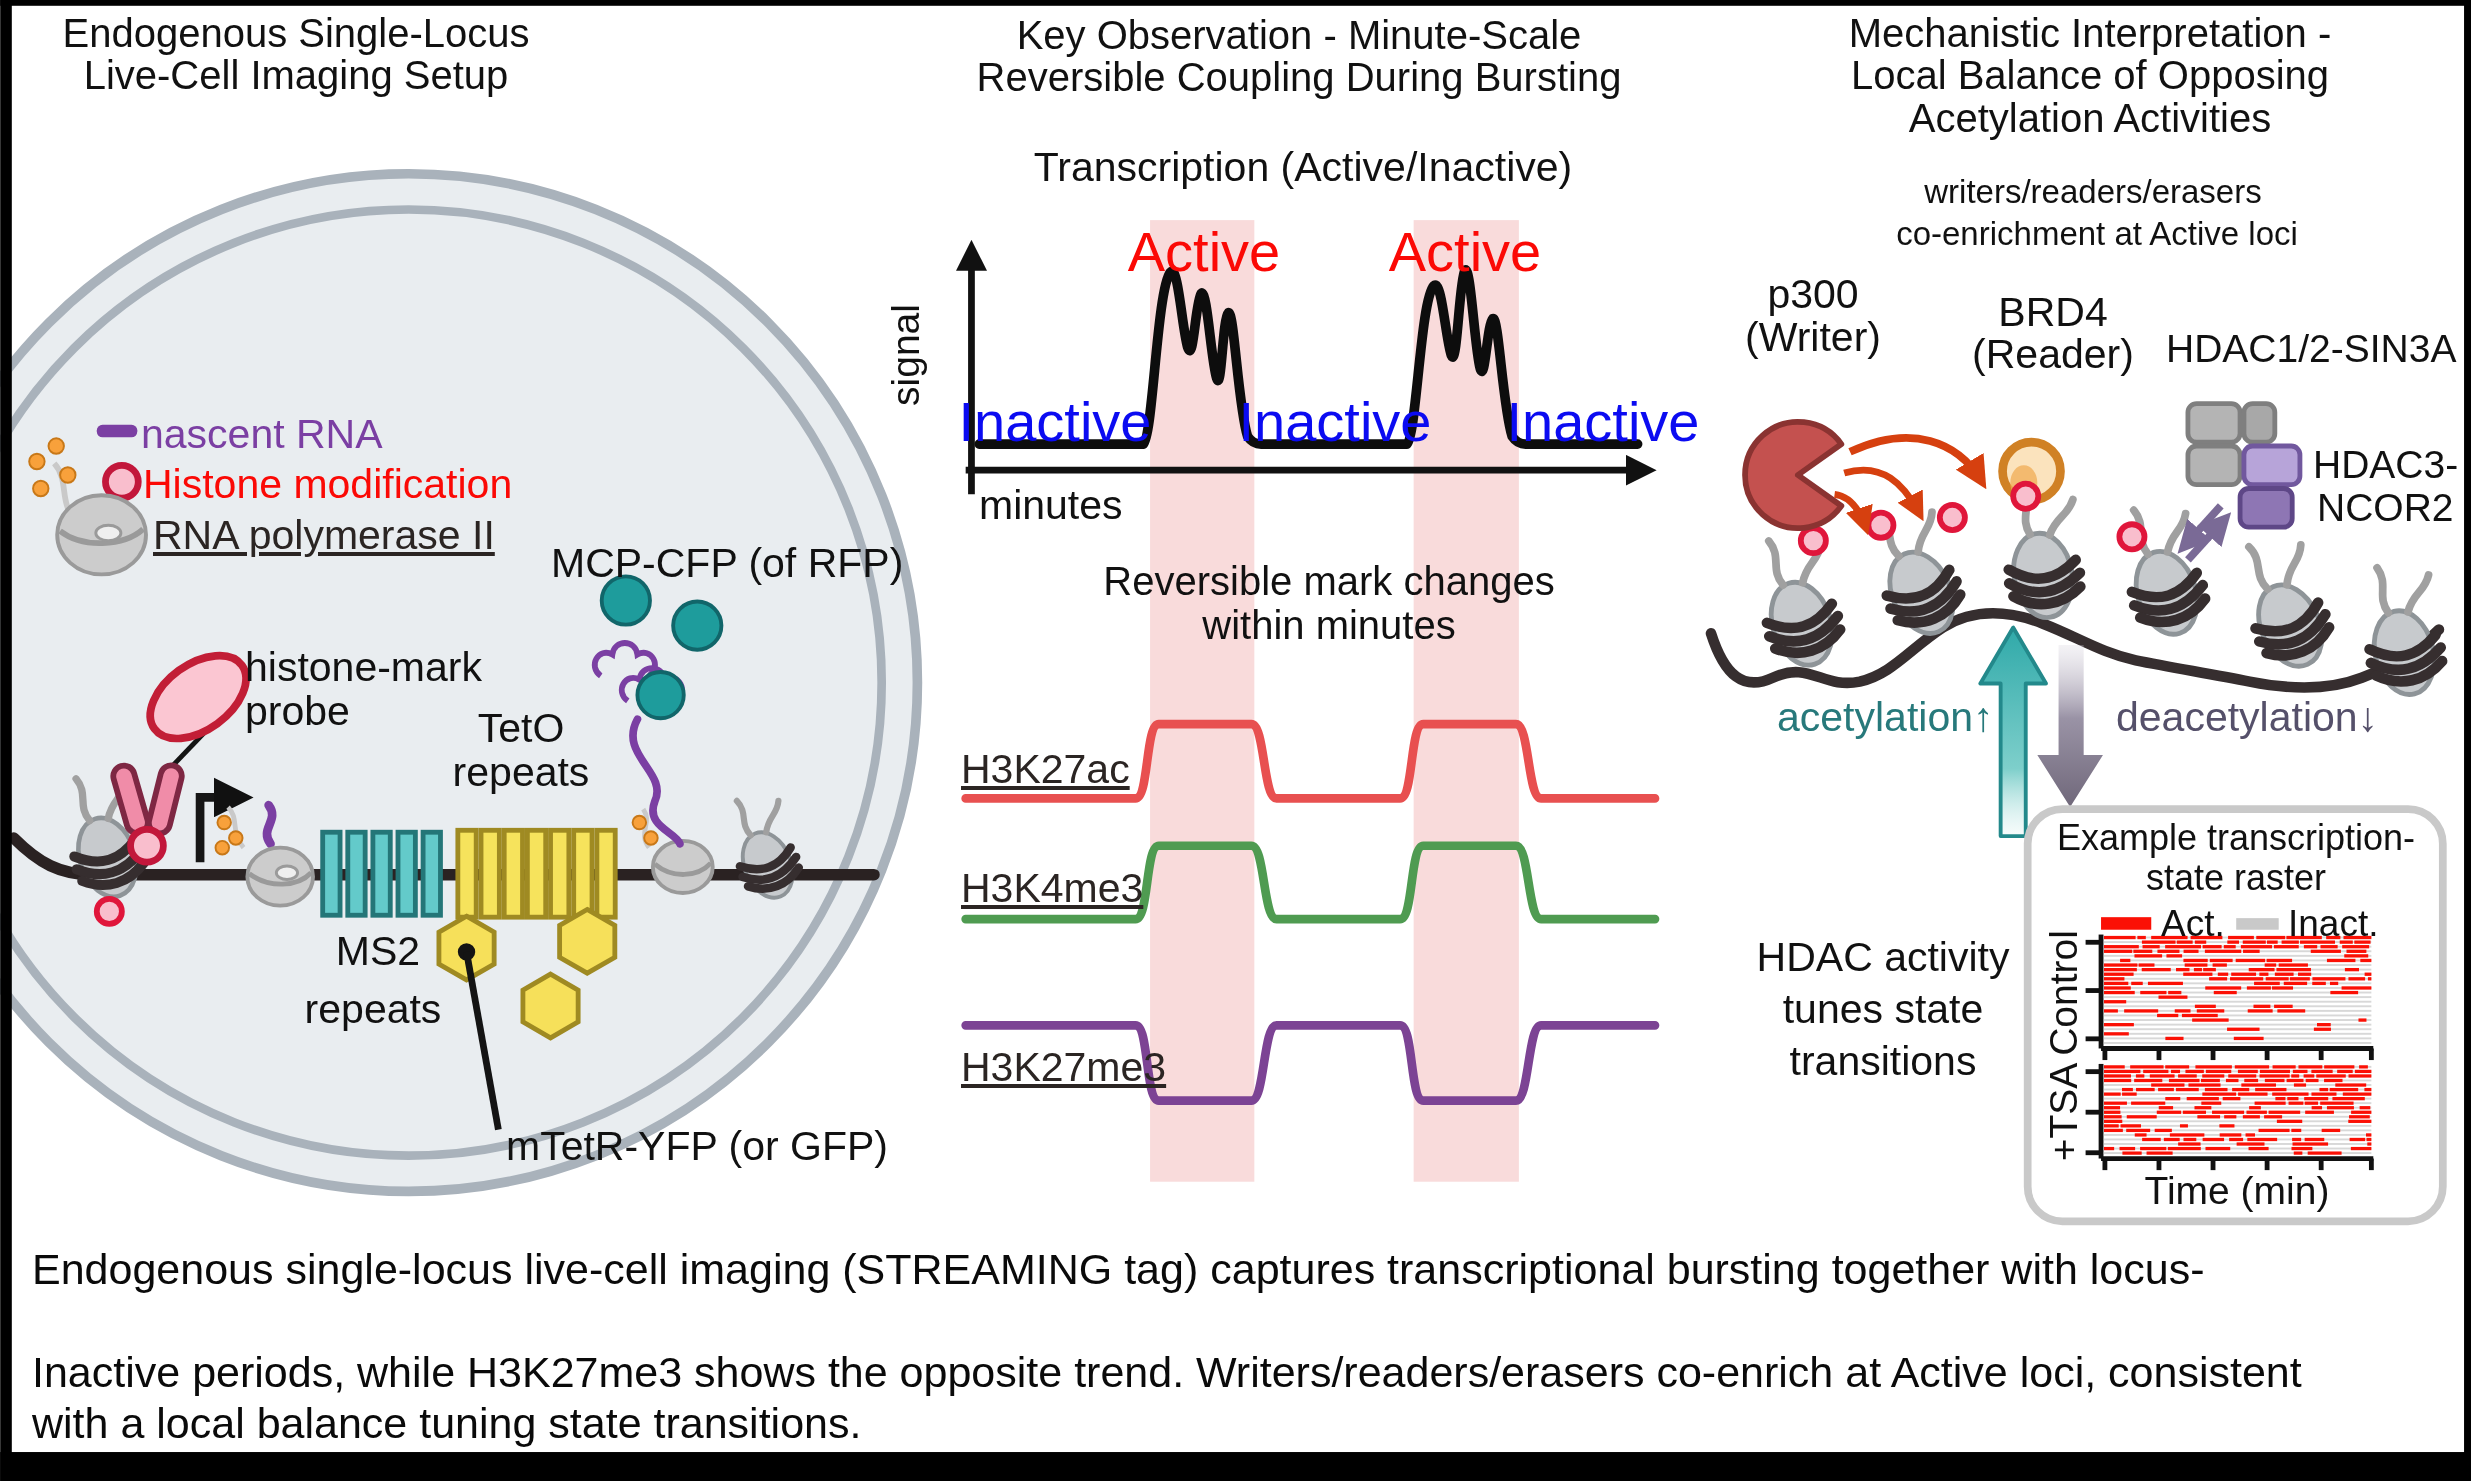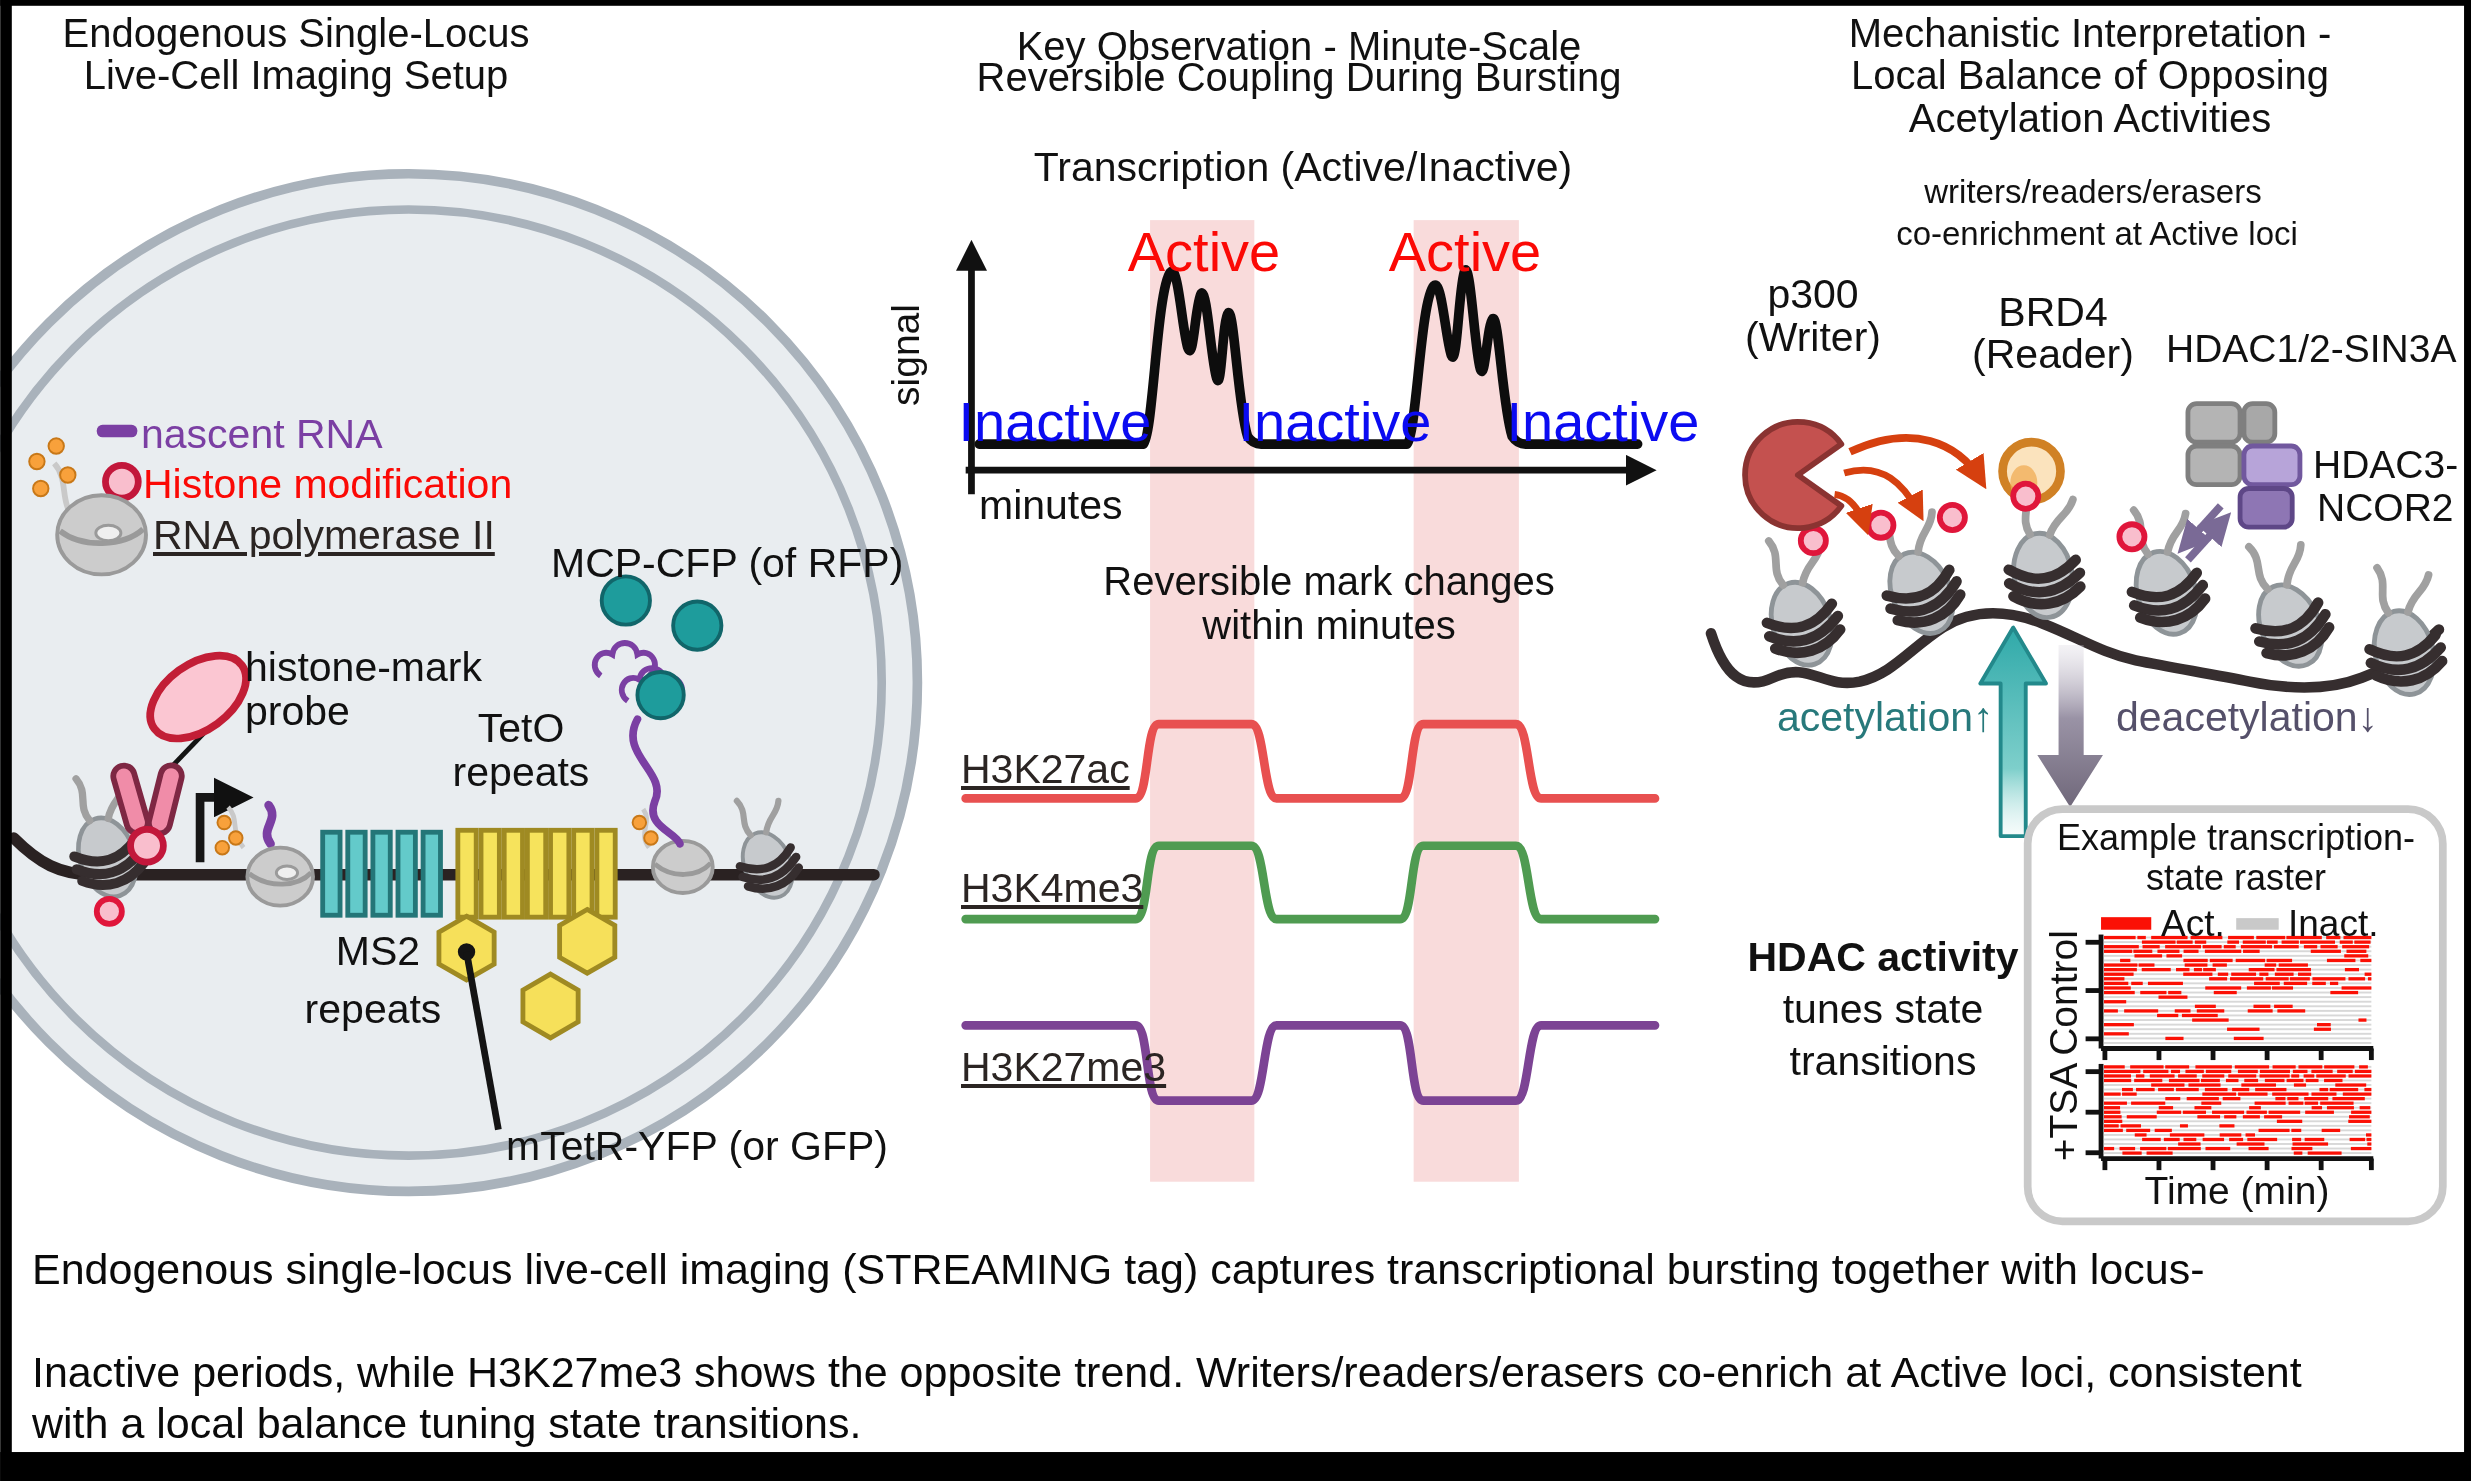--- a/index.html
+++ b/index.html
@@ -574,21 +574,21 @@
 <div class="txt fs42 dark" style="left:153px;top:513px;">RNA polymerase II</div>
 <div class="txt fs42" style="left:551px;top:541px;">MCP-CFP (of RFP)</div>
 <div class="txt fs42" style="left:245px;top:645px;">histone-mark</div>
 <div class="txt fs42" style="left:245px;top:689px;">probe</div>
 <div class="txt ctr fs42" style="left:521px;top:706px;">TetO</div>
 <div class="txt ctr fs42" style="left:521px;top:750px;">repeats</div>
 <div class="txt ctr fs42" style="left:378px;top:929px;">MS2</div>
 <div class="txt ctr fs42" style="left:373px;top:987px;">repeats</div>
 <div class="txt fs42" style="left:506px;top:1124px;">mTetR-YFP (or GFP)</div>
 
-<div class="txt ctr fs41" style="left:1299px;top:13.5px;margin-top:11px;">Key Observation - Minute-Scale</div>
+<div class="txt ctr fs41" style="left:1299px;top:13.5px;">Key Observation - Minute-Scale</div>
 <div class="txt ctr fs41" style="left:1299px;top:56px;">Reversible Coupling During Bursting</div>
 <div class="txt ctr fs42" style="left:1303px;top:145px;">Transcription (Active/Inactive)</div>
 <div class="txt ctr fs44 red" style="left:1204px;top:222px;">Active</div>
 <div class="txt ctr fs44 red" style="left:1465px;top:222px;">Active</div>
 <div class="txt ctr fs44 blue" style="left:1055px;top:392px;">Inactive</div>
 <div class="txt ctr fs44 blue" style="left:1335px;top:392px;">Inactive</div>
 <div class="txt ctr fs44 blue" style="left:1603px;top:392px;">Inactive</div>
 <div class="txt rot fs40" style="left:906px;top:355px;">signal</div>
 <div class="txt fs42" style="left:979px;top:483px;">minutes</div>
 <div class="txt ctr fs41" style="left:1329px;top:560px;">Reversible mark changes</div>
@@ -604,21 +604,21 @@
 <div class="txt ctr fs34" style="left:2097px;top:216px;">co-enrichment at Active loci</div>
 <div class="txt ctr fs42" style="left:1813px;top:272px;">p300</div>
 <div class="txt ctr fs42" style="left:1813px;top:315px;">(Writer)</div>
 <div class="txt ctr fs42" style="left:2053px;top:290px;">BRD4</div>
 <div class="txt ctr fs42" style="left:2053px;top:332px;">(Reader)</div>
 <div class="txt fs40" style="left:2166px;top:328px;">HDAC1/2-SIN3A</div>
 <div class="txt fs40" style="left:2313px;top:444px;">HDAC3-</div>
 <div class="txt fs40" style="left:2317px;top:487px;">NCOR2</div>
 <div class="txt fs42 teal" style="left:1777px;top:695px;">acetylation↑</div>
 <div class="txt fs42 gviolet" style="left:2116px;top:695px;">deacetylation↓</div>
-<div class="txt ctr fs42" style="left:1883px;top:935px;font-weight:bold;">HDAC activity</div>
+<div class="txt ctr fs42" style="left:1883px;top:935px;">HDAC activity</div>
 <div class="txt ctr fs42" style="left:1883px;top:987px;">tunes state</div>
 <div class="txt ctr fs42" style="left:1883px;top:1039px;">transitions</div>
 <div class="txt ctr fs37" style="left:2236px;top:819px;">Example transcription-</div>
 <div class="txt ctr fs37" style="left:2236px;top:859px;">state raster</div>
 <div class="txt fs38" style="left:2161px;top:904px;">Act.</div>
 <div class="txt fs38" style="left:2288px;top:904px;">Inact.</div>
 <div class="txt rot fs40" style="left:2064px;top:993px;">Control</div>
 <div class="txt rot fs40" style="left:2064px;top:1112px;">+TSA</div>
 <div class="txt ctr fs40" style="left:2237px;top:1170px;">Time (min)</div>
 

